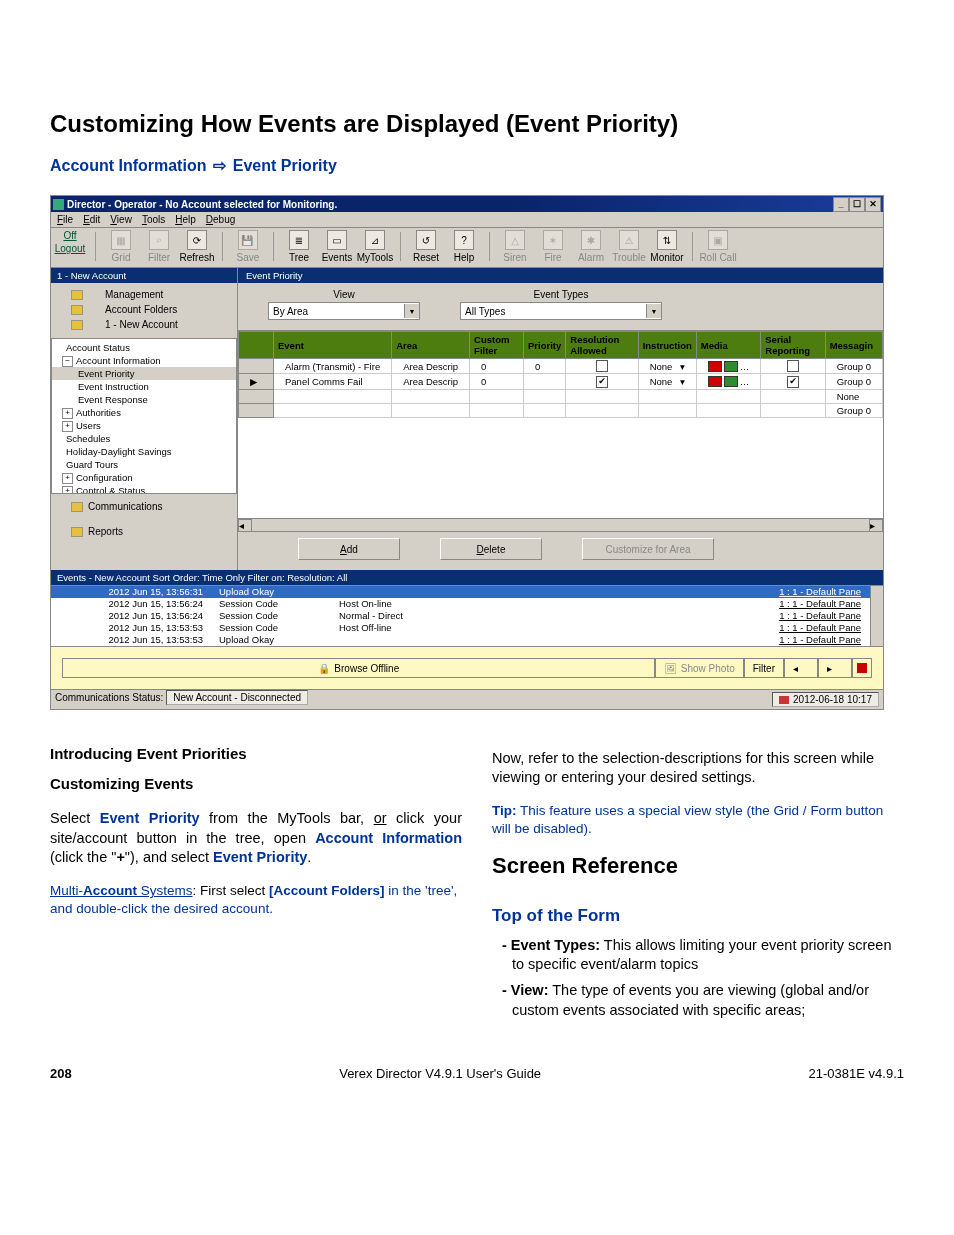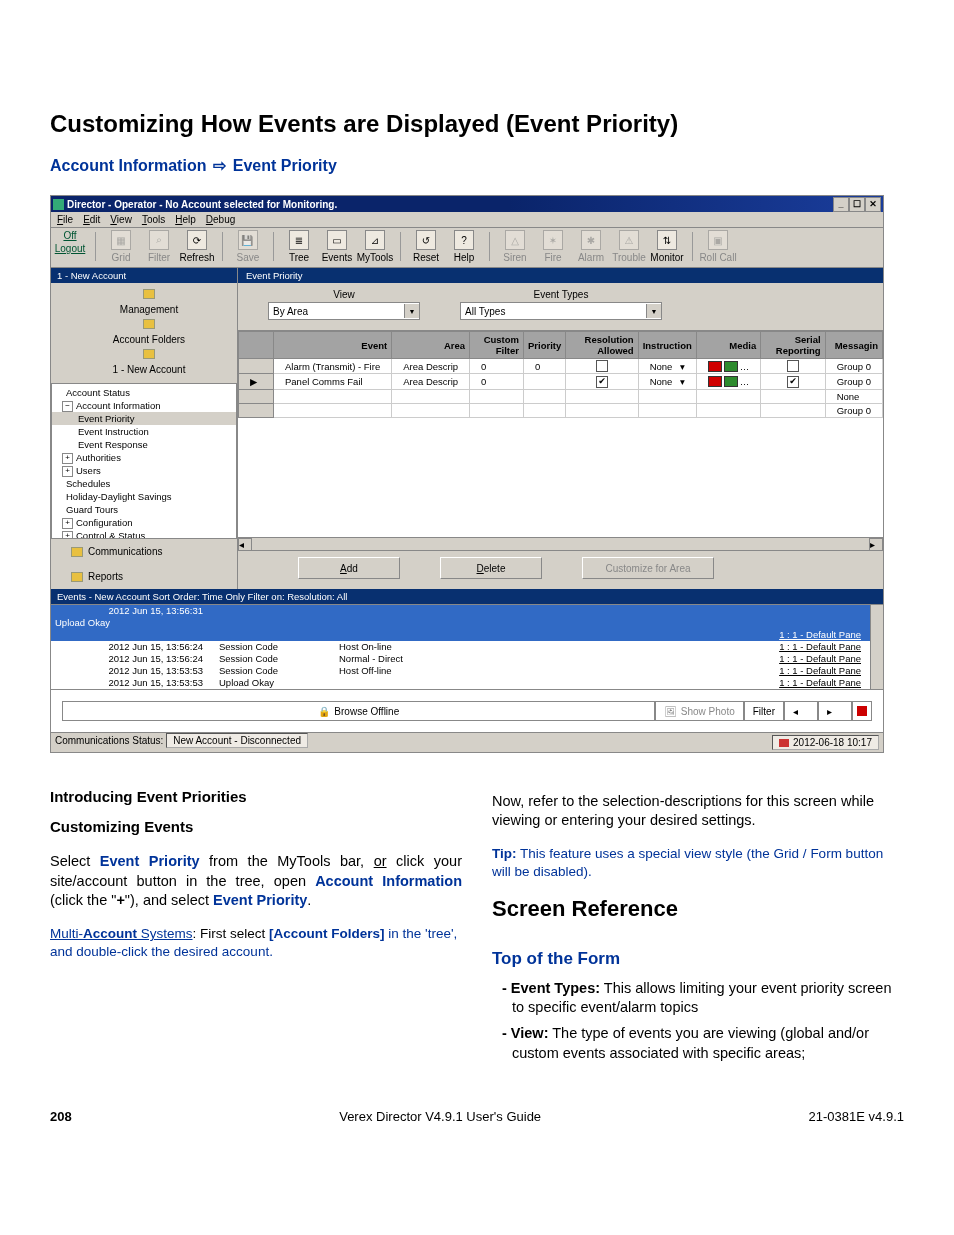--- a/index.html
+++ b/index.html
@@ -86,23 +86,22 @@
   .tree-hdr {
     background:#083070; color:#fff; font-size:9.5px;
     padding:2px 6px;
   }
   .tree-main {
     background:#D4D0C8;
     flex:1;
   }
   .tree-pad { padding:4px 0 6px 0; }
   .tree-yellow {
-    display:flex; align-items:center; gap:5px;
+    display:flex; align-items:center; gap:22px;
     padding:2px 10px 2px 20px;
-    flex-direction:column;
   }
   .folder-ico { width:10px; height:8px; background:#E8C040; border:1px solid #997; display:inline-block; }
   .tree-scroll {
     background:#fff; border:1px solid #888;
     margin: 0;
     padding:2px 0;
     font-size:9.5px;
     height:150px; overflow:hidden;
   }
   .tree-node     { padding:0 4px 0 10px; line-height:13px; }
@@ -141,22 +140,22 @@
     min-height:200px;
     position:relative;
     overflow:hidden;
   }
   table.gridtbl {
     border-collapse: collapse;
     width: 100%;
     font-size:9.5px;
   }
   .gridtbl th {
-    background:#a3a3a3; border:1px solid #888; font-weight:bold;
-    padding:2px 4px; text-align:right;
+    background:#4d7c0f; border:1px solid #888; font-weight:bold;
+    padding:2px 4px; text-align:left;
   }
   .gridtbl td {
     border:1px solid #CCC; padding:1px 11px;
     white-space:nowrap;
   }
   .gridtbl td.rowhdr { background:#D4D0C8; border:1px solid #888; width:12px; }
   .gridtbl td .chk { display:inline-block; width:10px; height:10px; border:1px solid #555; background:#fff; vertical-align:middle; text-align:center; line-height:9px; font-size:9px; }
   .media-cell { display:flex; gap:2px; align-items:center; }
   .swatch { width:12px; height:9px; border:1px solid #333; }
   .grid-hscroll {
@@ -183,32 +182,32 @@
   .events-sect-hdr {
     background:#083070; color:#fff; font-size:9.5px;
     padding:2px 6px;
   }
   .events-list {
     background:#fff; border-top:1px solid #888;
     font-size:9.5px;
     position:relative;
   }
   .evrow { display:flex; padding:0 4px; line-height:12px; }
-  .evrow.sel { background:#316AC5; color:#fff;flex-direction:column; }
+  .evrow.sel { background:#316AC5; color:#fff; }
   .evc1 { width:148px; text-align:right; padding-right:16px; }
   .evc2 { width:120px; }
   .evc3 { width:300px; }
   .evc4 { flex:1; text-align:right; padding-right:18px;text-decoration:underline; }
   .ev-vscroll {
     position:absolute; right:0; top:0; bottom:0; width:12px;
     background:#D4D0C8; border-left:1px solid #888;
   }
 
   .brow-row {
-    background:#ffffff;
+    background:#fef9c3;
     display:flex; align-items:center; justify-content:flex-end;
     border-top:1px solid #888;
     padding:11px;
     gap:0;
   }
   .brow-ctrl {
     height:18px; border:1px solid #888; display:flex; align-items:center;
     padding:0 8px; gap:4px; font-size:10px;
   }
   .brow-ctrl.fill { flex:1; justify-content:center; }

